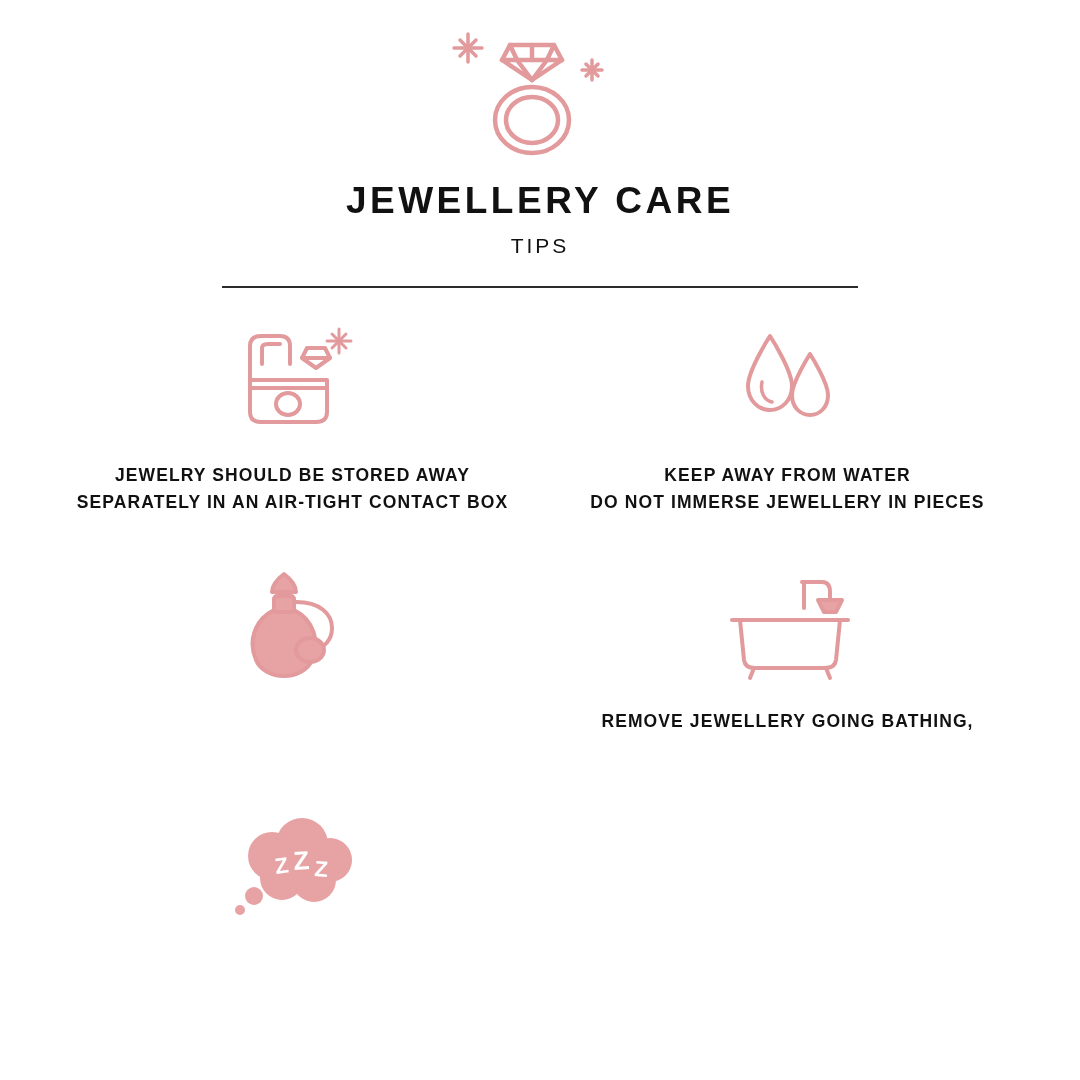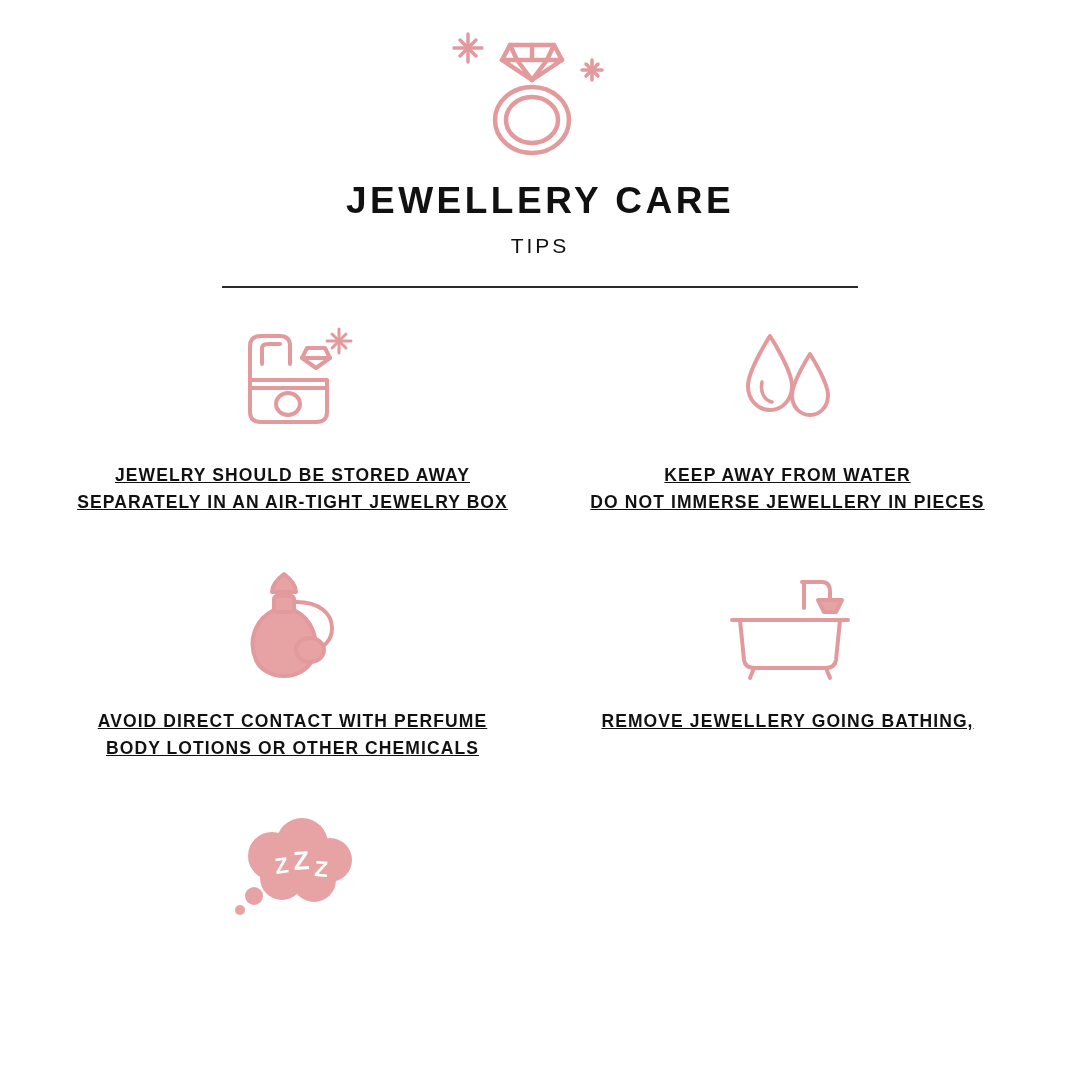--- a/index.html
+++ b/index.html
@@ -85,21 +85,20 @@
   }
   .tip-text {
     margin-top: 22px;
     text-align: center;
     font-size: 17.5px;
     font-weight: bold;
     letter-spacing: 1.1px;
     line-height: 1.55;
     color: #111111;
     max-width: 470px;
-    text-decoration: underline;
   }
   .tip-text .line { display: block; }
 </style>
 </head>
 <body>
 
 <div class="page">
 
   <div class="header">
 
@@ -157,21 +156,21 @@
           <g stroke-width="3">
             <line x1="104" y1="14" x2="118" y2="28"></line>
             <line x1="118" y1="14" x2="104" y2="28"></line>
             <line x1="111" y1="9" x2="111" y2="33"></line>
             <line x1="99" y1="21" x2="123" y2="21"></line>
           </g>
         </svg>
       </div>
       <div class="tip-text">
         <span class="line">JEWELRY SHOULD BE STORED AWAY</span>
-        <span class="line">SEPARATELY IN AN AIR-TIGHT JEWELRY BOX</span>
+        <span class="line">SEPARATELY IN AN AIR-TIGHT CONTACT BOX</span>
       </div>
     </div>
 
     <div class="tip">
       <div class="tip-icon">
         <svg width="120" height="120" viewBox="0 0 120 120" fill="none" stroke="#e29a9c" stroke-width="4" stroke-linecap="round" stroke-linejoin="round">
 
           <path d="M42 16 C42 16 20 50 20 66 C20 80 30 90 42 90 C54 90 64 80 64 66 C64 50 42 16 42 16 Z"></path>
           <path d="M34 62 C32 72 36 80 44 82" stroke-width="3.5"></path>
 
@@ -194,24 +193,20 @@
           <rect x="46" y="30" width="20" height="16" rx="3" fill="#e7a2a4" stroke="none"></rect>
           <rect x="46" y="30" width="20" height="16" rx="3"></rect>
 
           <path d="M56 8 C48 14 44 20 44 26 L68 26 C68 20 64 14 56 8 Z" fill="#e7a2a4" stroke="none"></path>
           <path d="M56 8 C48 14 44 20 44 26 L68 26 C68 20 64 14 56 8 Z"></path>
 
           <path d="M68 36 C92 36 104 48 104 62 C104 74 96 82 88 82"></path>
           <ellipse cx="82" cy="84" rx="14" ry="12" fill="#e7a2a4" stroke="none"></ellipse>
           <ellipse cx="82" cy="84" rx="14" ry="12"></ellipse>
         </svg>
-      </div>
-      <div class="tip-text">
-        <span class="line">AVOID DIRECT CONTACT WITH PERFUME</span>
-        <span class="line">BODY LOTIONS OR OTHER CHEMICALS</span>
       </div>
     </div>
 
     <div class="tip">
       <div class="tip-icon">
         <svg width="140" height="120" viewBox="0 0 140 120" fill="none" stroke="#e29a9c" stroke-width="4" stroke-linecap="round" stroke-linejoin="round">
 
           <path d="M84 16 L104 16 Q112 16 112 26 L112 34"></path>
           <path d="M100 34 L124 34 L118 46 L106 46 Z" fill="#e7a2a4" stroke="none"></path>
           <path d="M100 34 L124 34 L118 46 L106 46 Z"></path>

